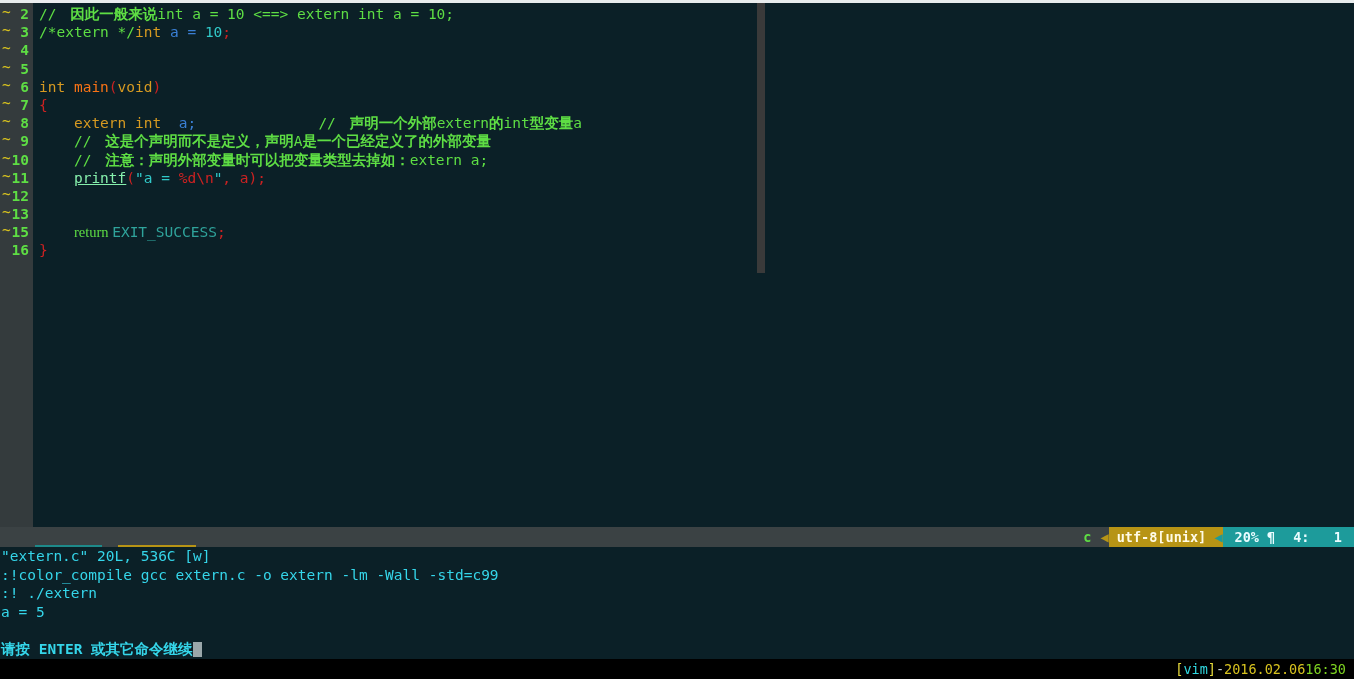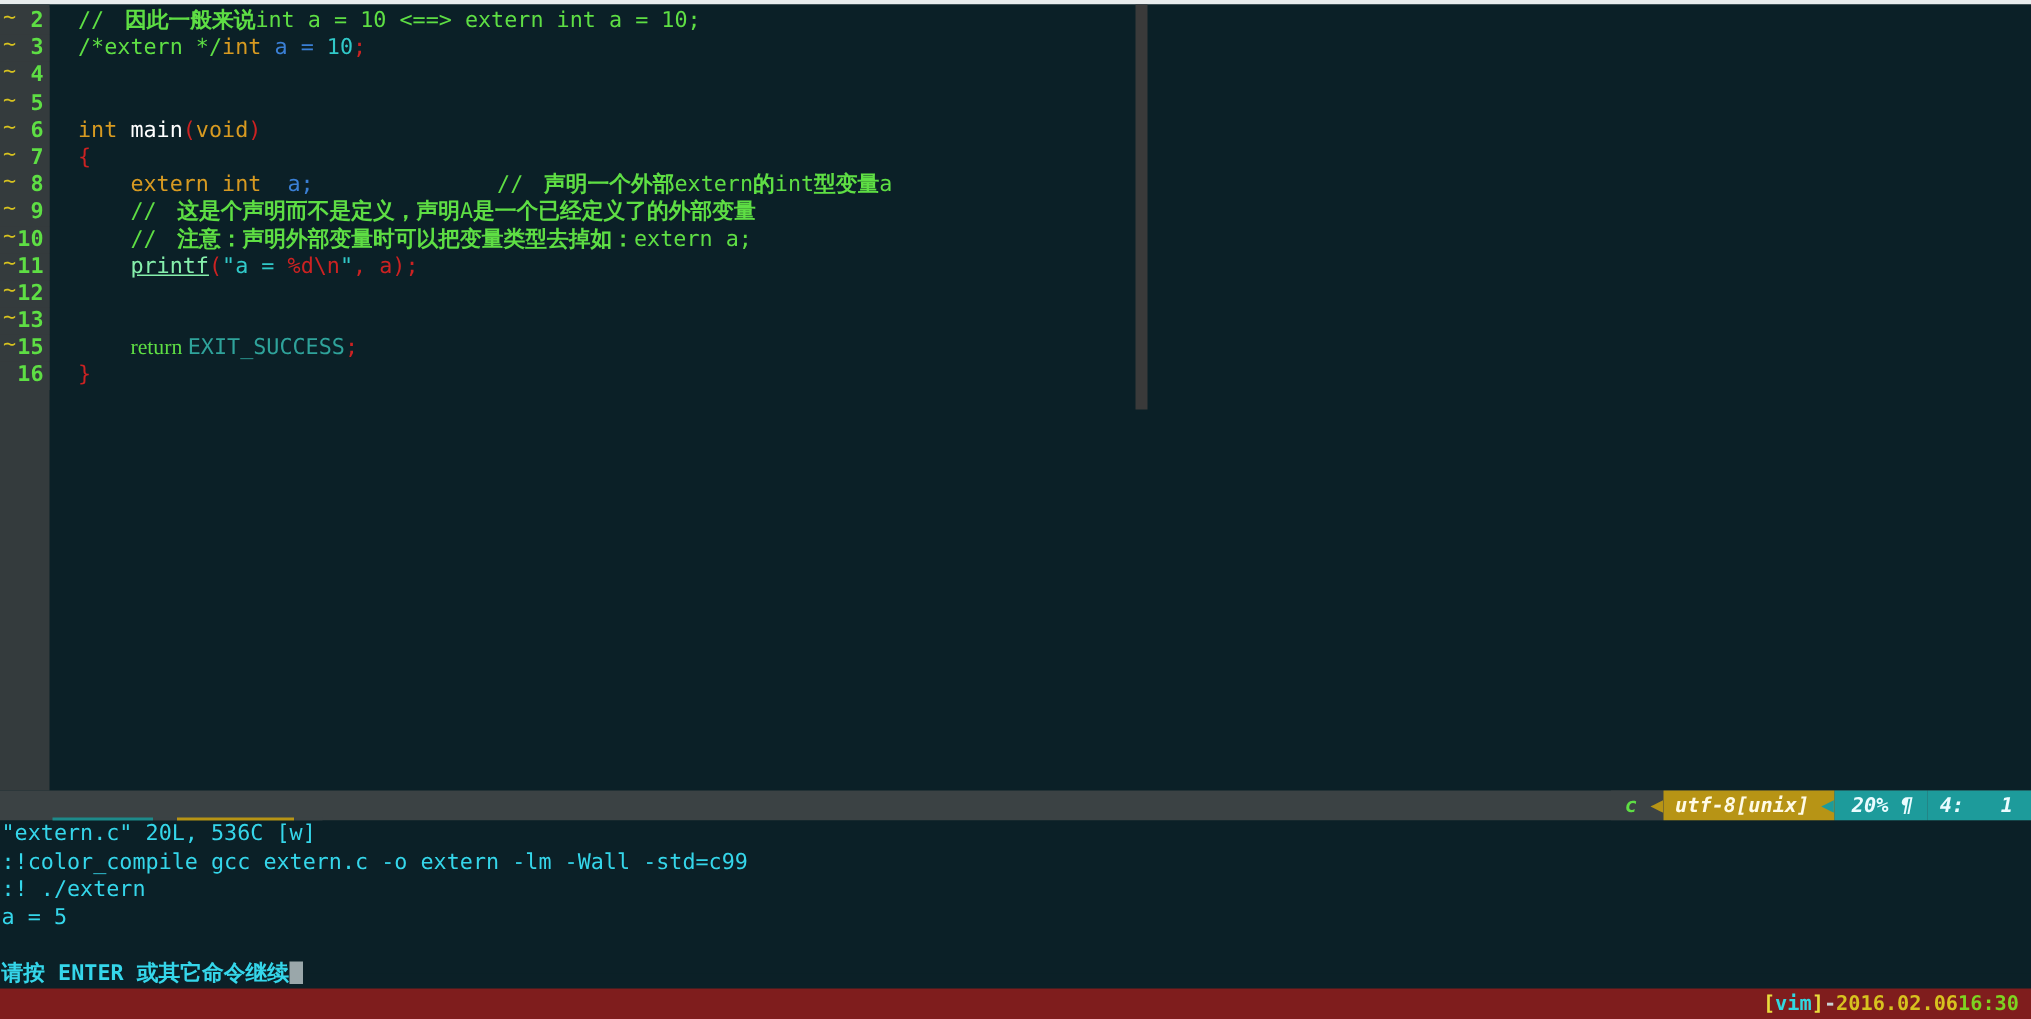--- a/index.html
+++ b/index.html
@@ -18,66 +18,66 @@
   .buffer{position:absolute;left:0;top:3px;width:1354px;height:524px;background:#0b2027;}
   .gutter-bg{position:absolute;left:0;top:0;width:33px;height:524px;background:#343b3d;}
   .colmark{position:absolute;left:757px;top:0;width:8px;height:270px;background:#3a3a3a;}
 
   .lines{position:absolute;left:0;top:2px;width:1354px;}
   .ln{position:relative;height:18.2px;white-space:pre;}
   .num{display:inline-block;width:33px;text-align:right;padding-right:0;
        color:#5ede44;background:#343b3d;box-sizing:border-box;
        font-weight:bold;letter-spacing:0;}
   .num i{font-style:normal;padding-right:4px;}
-  .code{padding-left:19px;}
+  .code{padding-left:6px;}
 
   
   .cmt{color:#5ede44;}
   .cmt-cn{color:#5ede44;font-family:"DejaVu Sans","Liberation Sans",sans-serif;font-weight:bold;}
   .typ{color:#d79a21;}
-  .fn{color:#ffffff;}
+  .fn{color:#f97316;}
   .pun{color:#cc2222;}
   .str{color:#31c9c9;}
   .var{color:#3a7fd5;}
   .num-lit{color:#31c9c9;}
   .kw{color:#5ede44;font-family:Liberation Serif, serif;}
   .const{color:#2fa39b;}
   .pf{color:#86efac;text-decoration:underline;}
 
   .tilde{color:#d7c21f;padding-left:2px;}
 
   
   .statusline{position:absolute;left:0;top:527px;width:1354px;height:20px;
     background:#3b4244;color:#c8d2d4;white-space:pre;}
   .sl-seg{display:inline-block;height:20px;line-height:20px;vertical-align:top;
     font-weight:bold;font-size:13.5px;letter-spacing:.3px;}
   .sl-mode{background:#1d8a8a;color:#eafcff;padding:0 8px;}
   .sl-arr{color:#b79415;padding:0 4px;background:#3b4244;}
   .sl-branch{background:#b79415;color:#fffbe6;padding:0 8px 0 4px;}
   .sl-arr2{color:#b79415;padding:0 5px;background:#3b4244;}
   .sl-file{color:#35d6ea;padding:0 6px;}
-  .sl-right{position:absolute;right:0;top:0;height:20px;white-space:pre;font-style:italic;}
+  .sl-right{position:absolute;right:0;top:0;height:20px;white-space:pre;}
   .sl-ft{color:#5ede44;padding:0 9px;background:#3b4244;height:20px;line-height:20px;display:inline-block;vertical-align:top;font-weight:bold;font-size:13.5px;}
   .sl-sep-l{color:#b79415;background:#3b4244;display:inline-block;height:20px;line-height:20px;vertical-align:top;font-size:14px;}
   .sl-enc{background:#b79415;color:#fffbe6;padding:0 8px;display:inline-block;height:20px;line-height:20px;vertical-align:top;font-weight:bold;font-size:13.5px;}
   .sl-sep-l2{color:#1d9b9b;background:#b79415;display:inline-block;height:20px;line-height:20px;vertical-align:top;font-size:14px;}
   .sl-pct{background:#1d9b9b;color:#eafcff;padding:0 10px 0 12px;display:inline-block;height:20px;line-height:20px;vertical-align:top;font-weight:bold;font-size:13.5px;}
   .sl-pos{background:#1d9b9b;color:#eafcff;padding:0 12px 0 8px;display:inline-block;height:20px;line-height:20px;vertical-align:top;font-weight:bold;font-size:13.5px;}
 
   
   .term{position:absolute;left:0;top:547px;width:1354px;height:102px;background:#0b2027;}
   .tline{height:18.6px;white-space:pre;color:#35d6ea;padding-left:1px;}
   .tline.plain{color:#35d6ea;}
   .prompt-cn{color:#35d6ea;font-family:"DejaVu Sans","Liberation Sans",sans-serif;font-weight:bold;}
   .prompt-mono{color:#35d6ea;font-weight:bold;}
   .cursor{display:inline-block;width:9px;height:15px;background:#9aa7aa;vertical-align:-3px;}
 
   
-  .tmux{position:absolute;left:0;bottom:0;width:1354px;height:20px;background:#7f1d1d;
-    white-space:pre;font-size:13.5px;font-weight:bold;line-height:20px;}
+  .tmux{position:absolute;left:0;bottom:0;width:1354px;height:20px;background:#000000;
+    white-space:pre;font-size:13.5px;font-weight:normal;line-height:20px;}
   .tmux-right{position:absolute;right:8px;top:0;height:20px;}
   .brk{color:#e8dc3c;}
   .vimtxt{color:#31d8e0;}
   .dash{color:#c8d2d4;}
   .date{color:#d7c21f;}
   .time{color:#7ed321;}
 </style>
 </head>
 <body>
 

